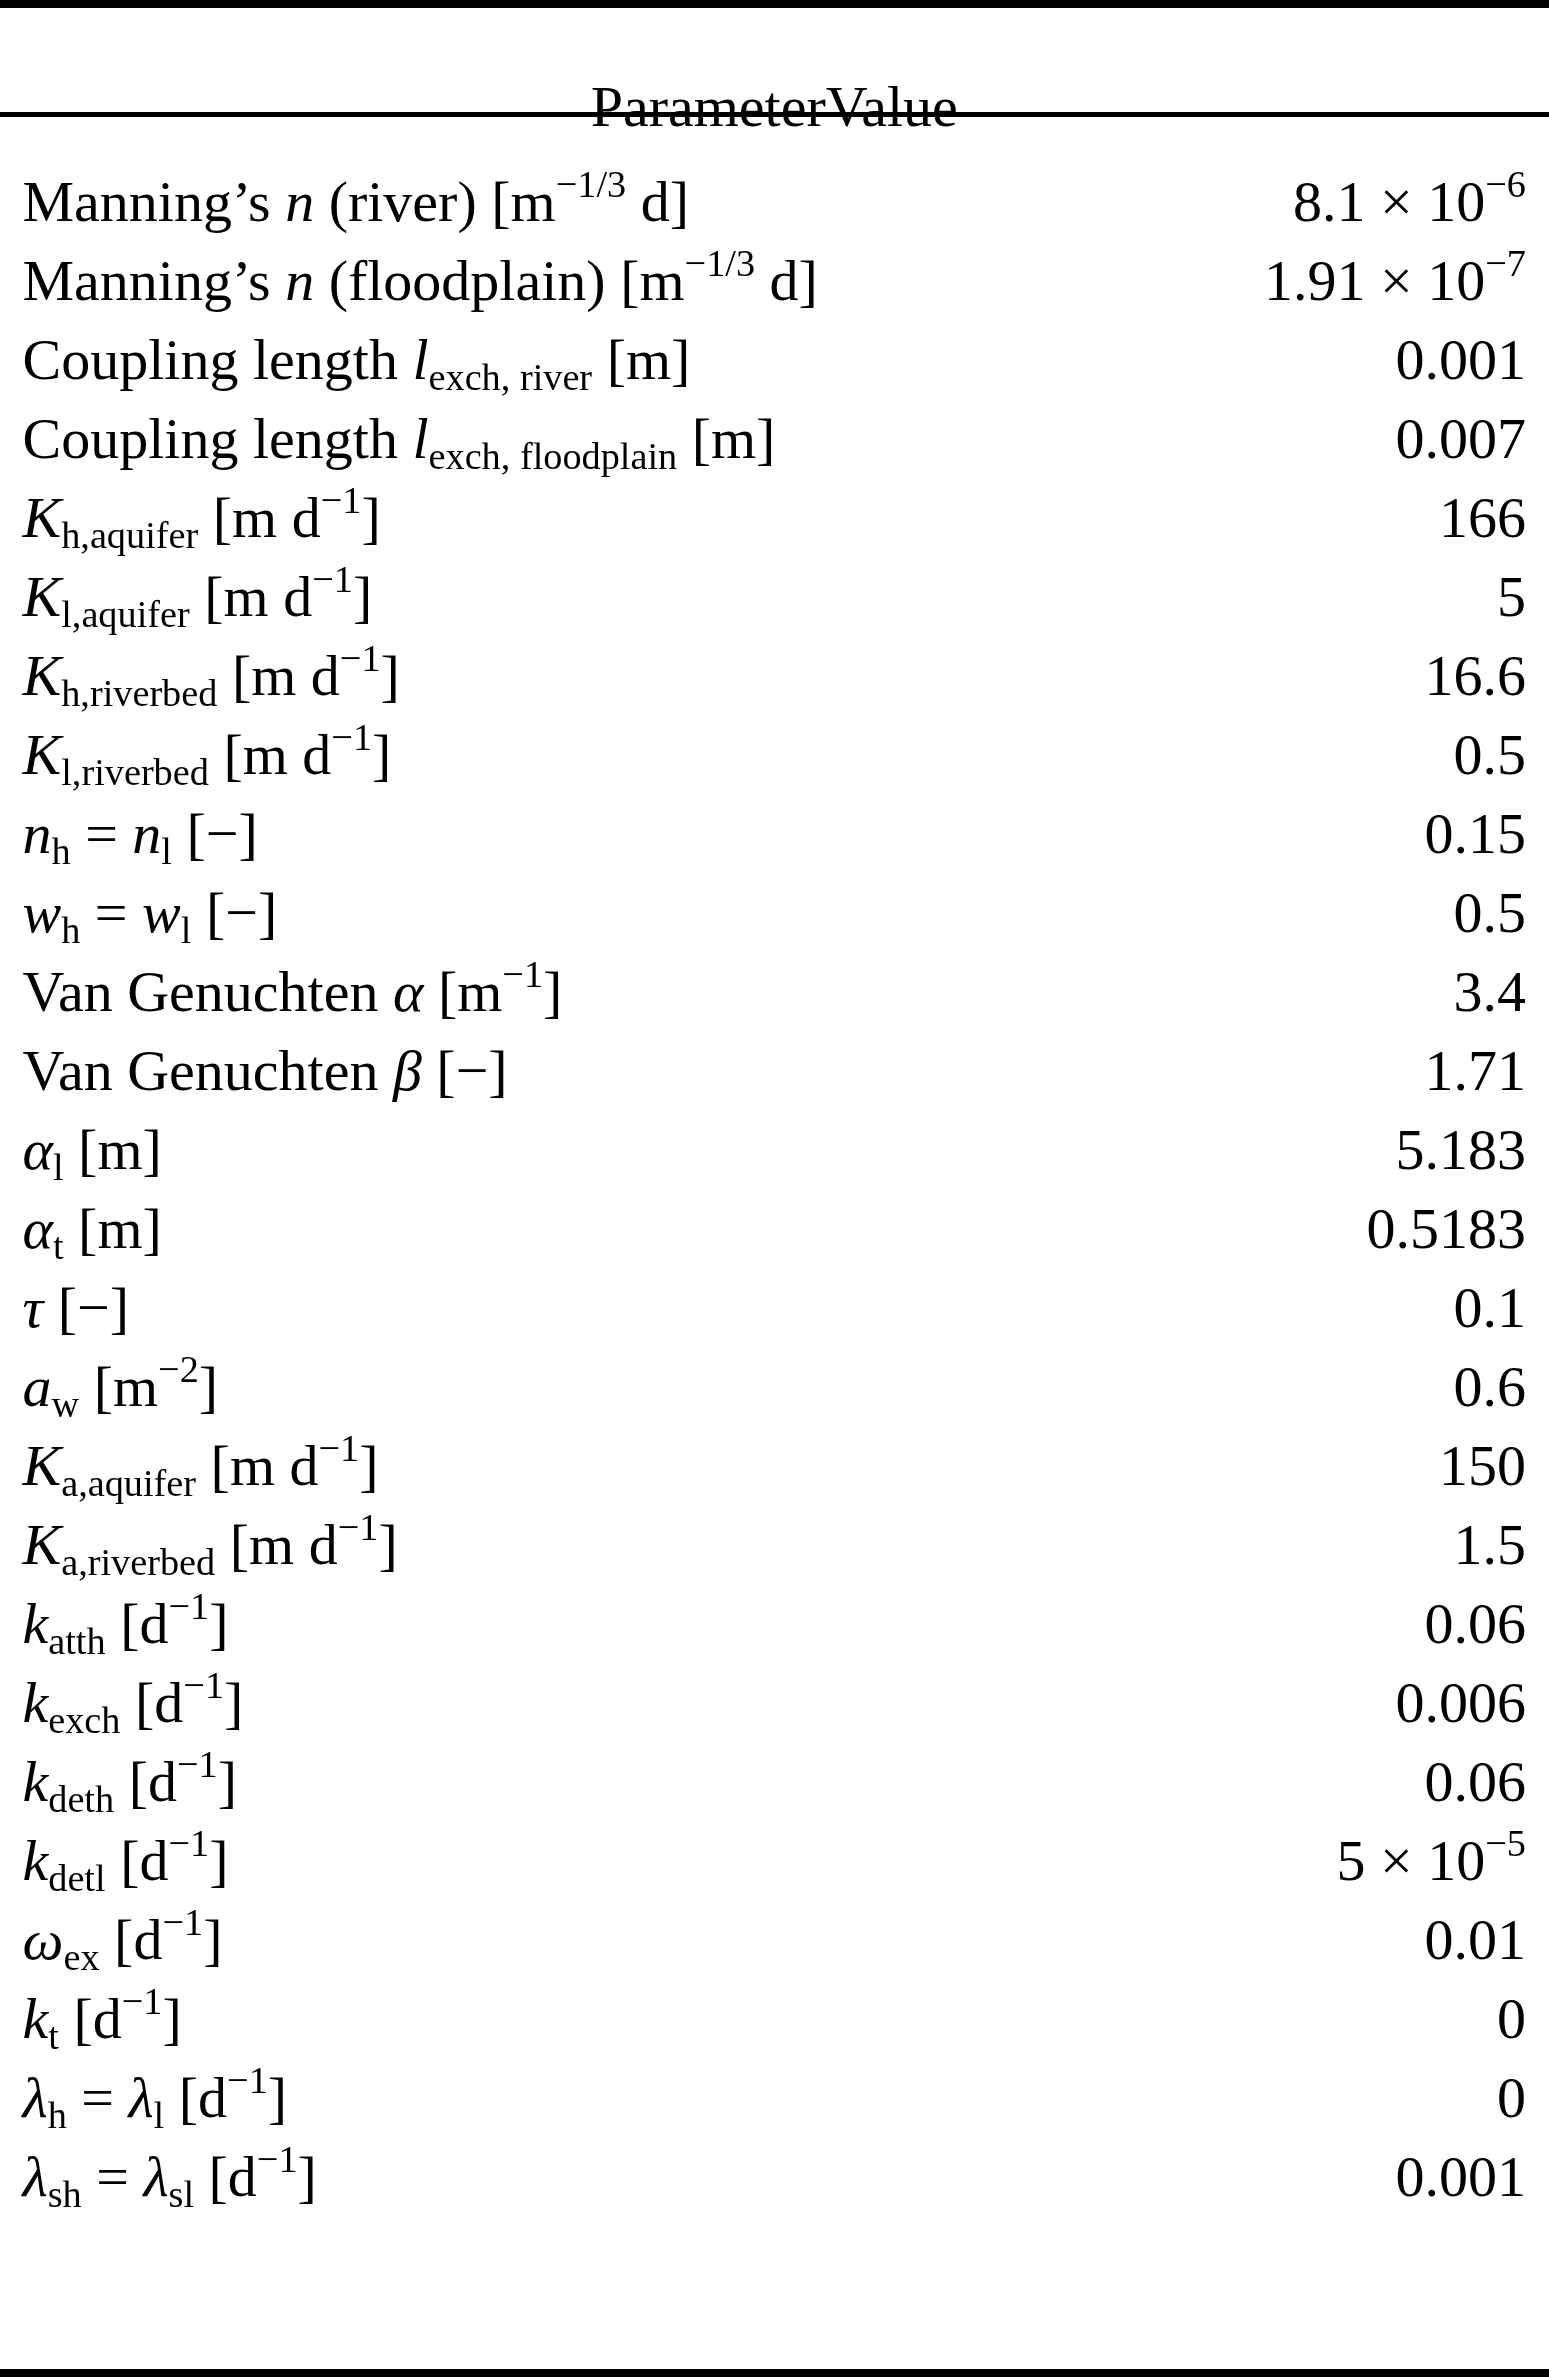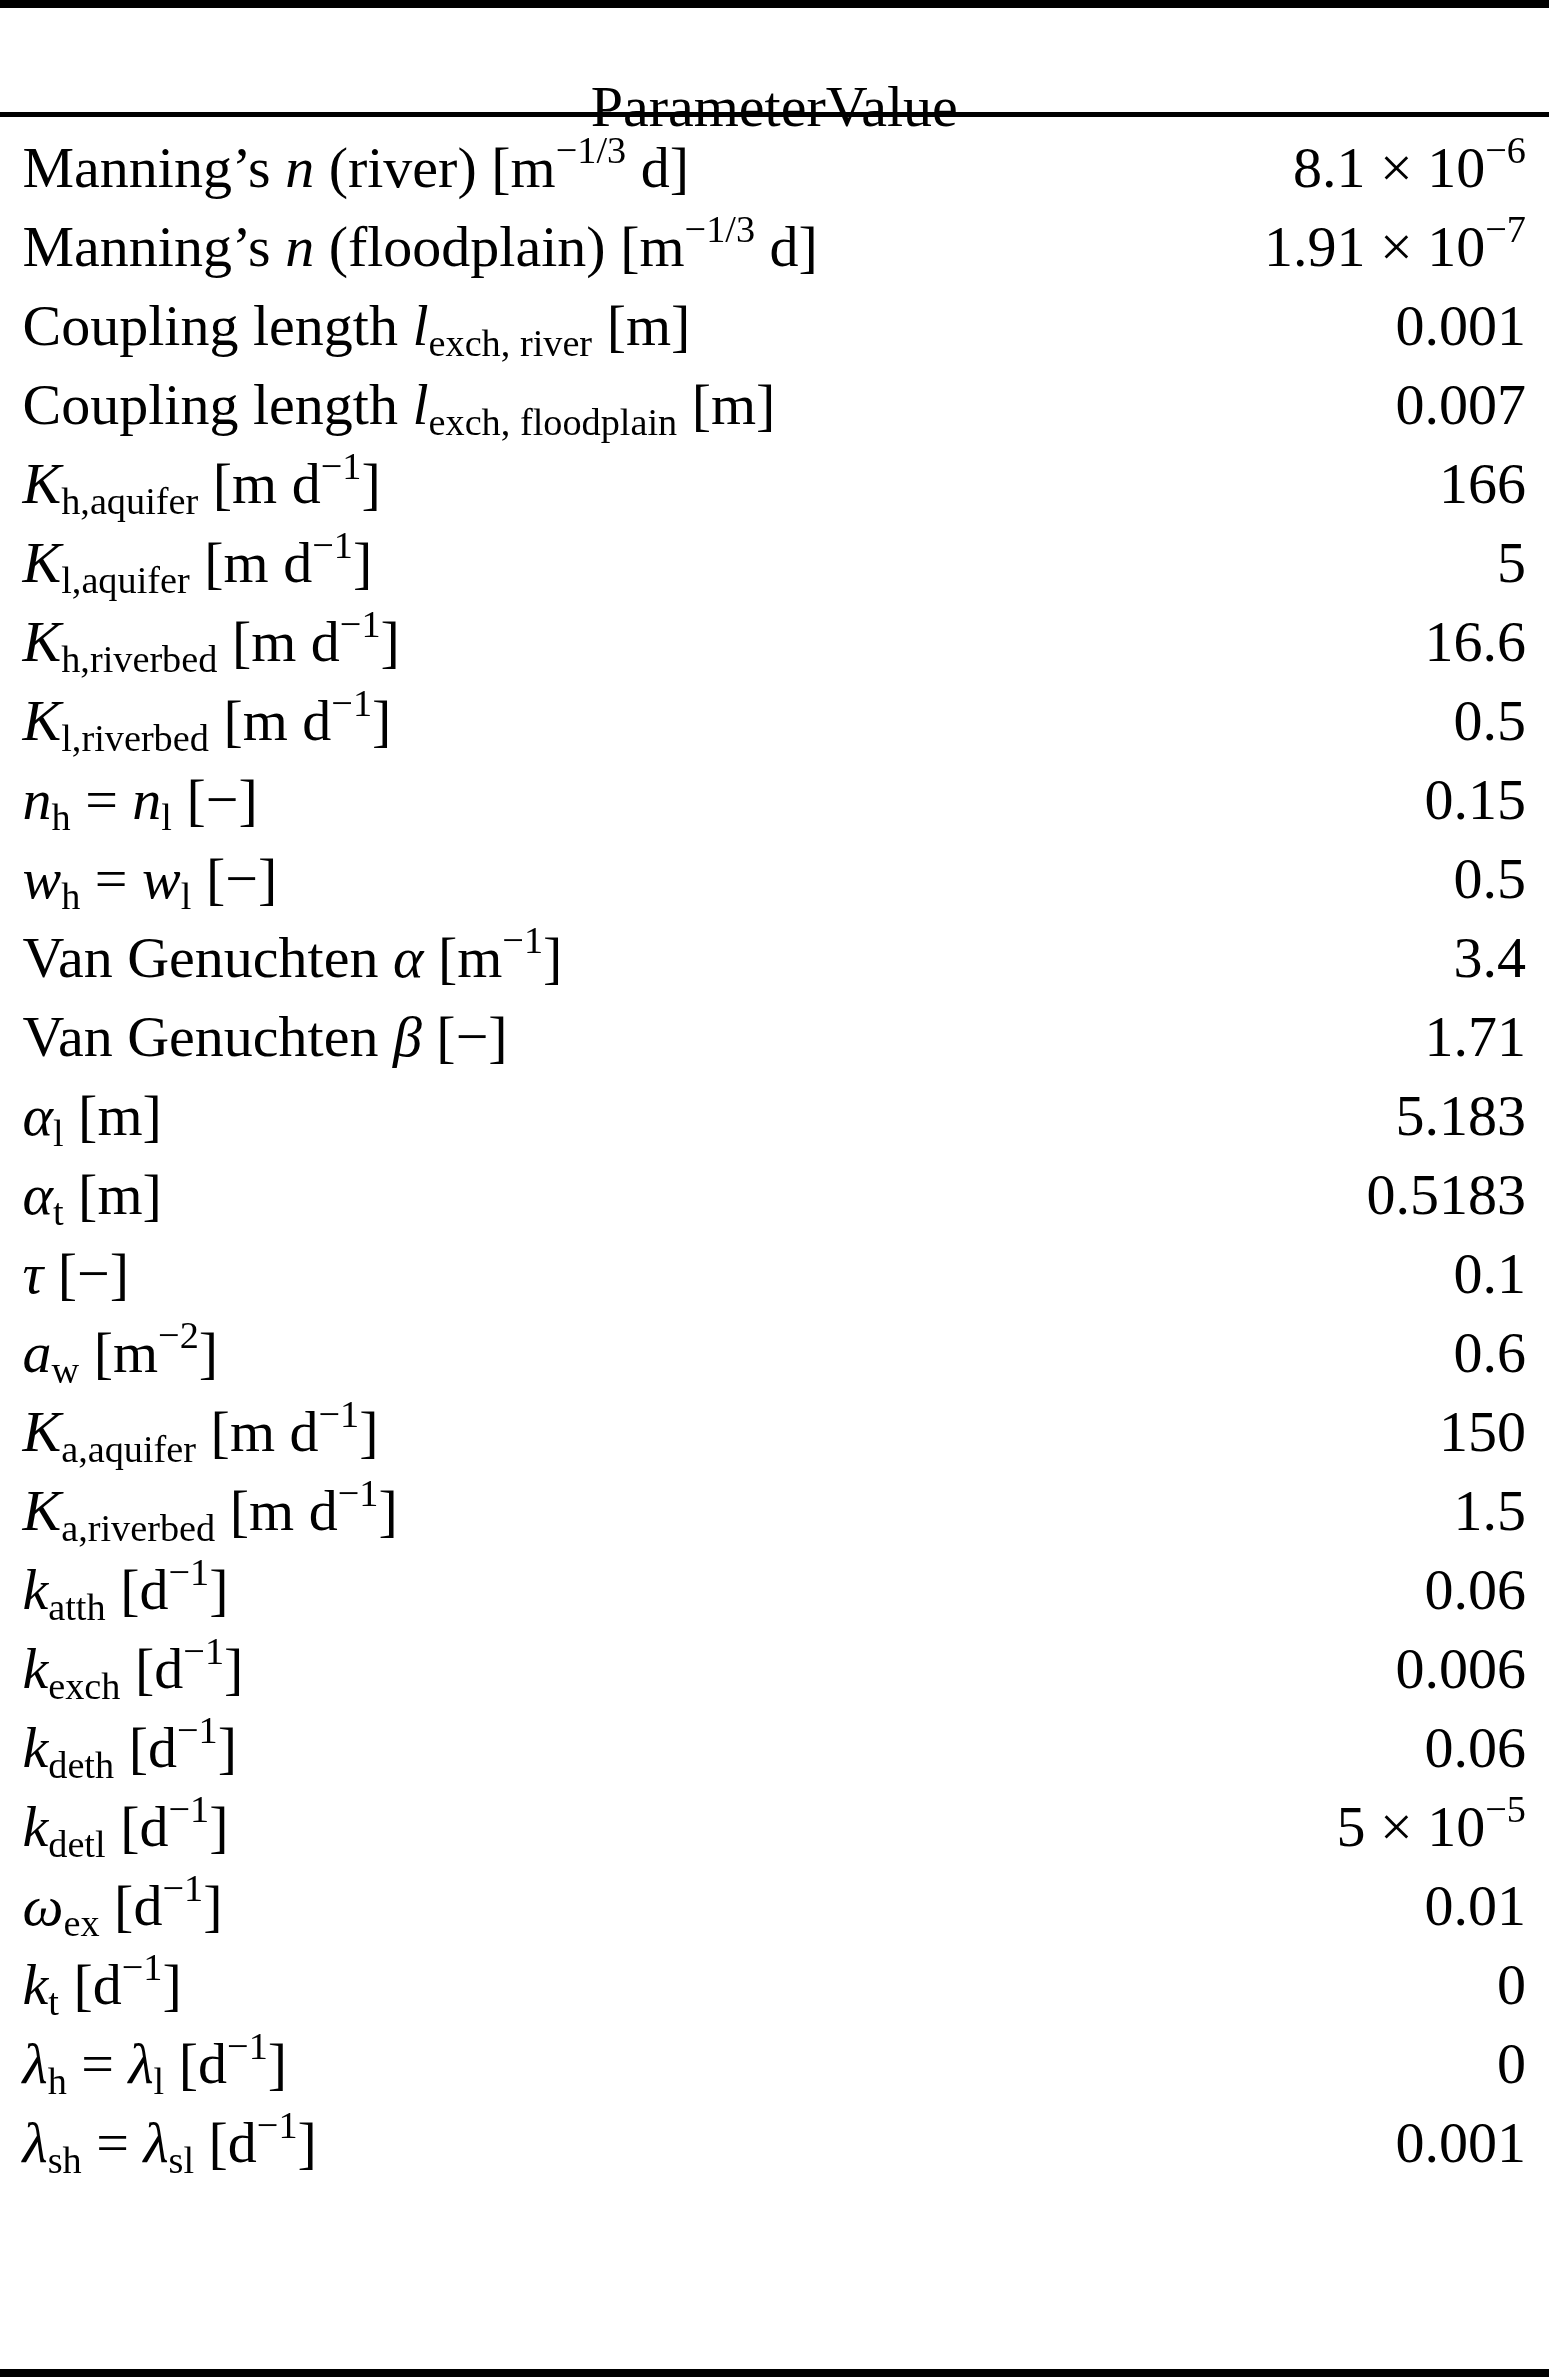--- a/index.html
+++ b/index.html
@@ -39,21 +39,21 @@
     box-sizing: border-box;
     padding: 0 24px 0 22.5px;
     display: flex;
     justify-content: center;
     align-items: center;
     font-size: 58px;
     margin-top: 46px;
   }
   .rows {
     position: absolute;
-    top: 102px;
+    top: 136px;
     left: 0;
     width: 100%;
     box-sizing: border-box;
     padding-top: 26px;
   }
   .row {
     display: flex;
     justify-content: space-between;
     align-items: center;
     height: 79px;

